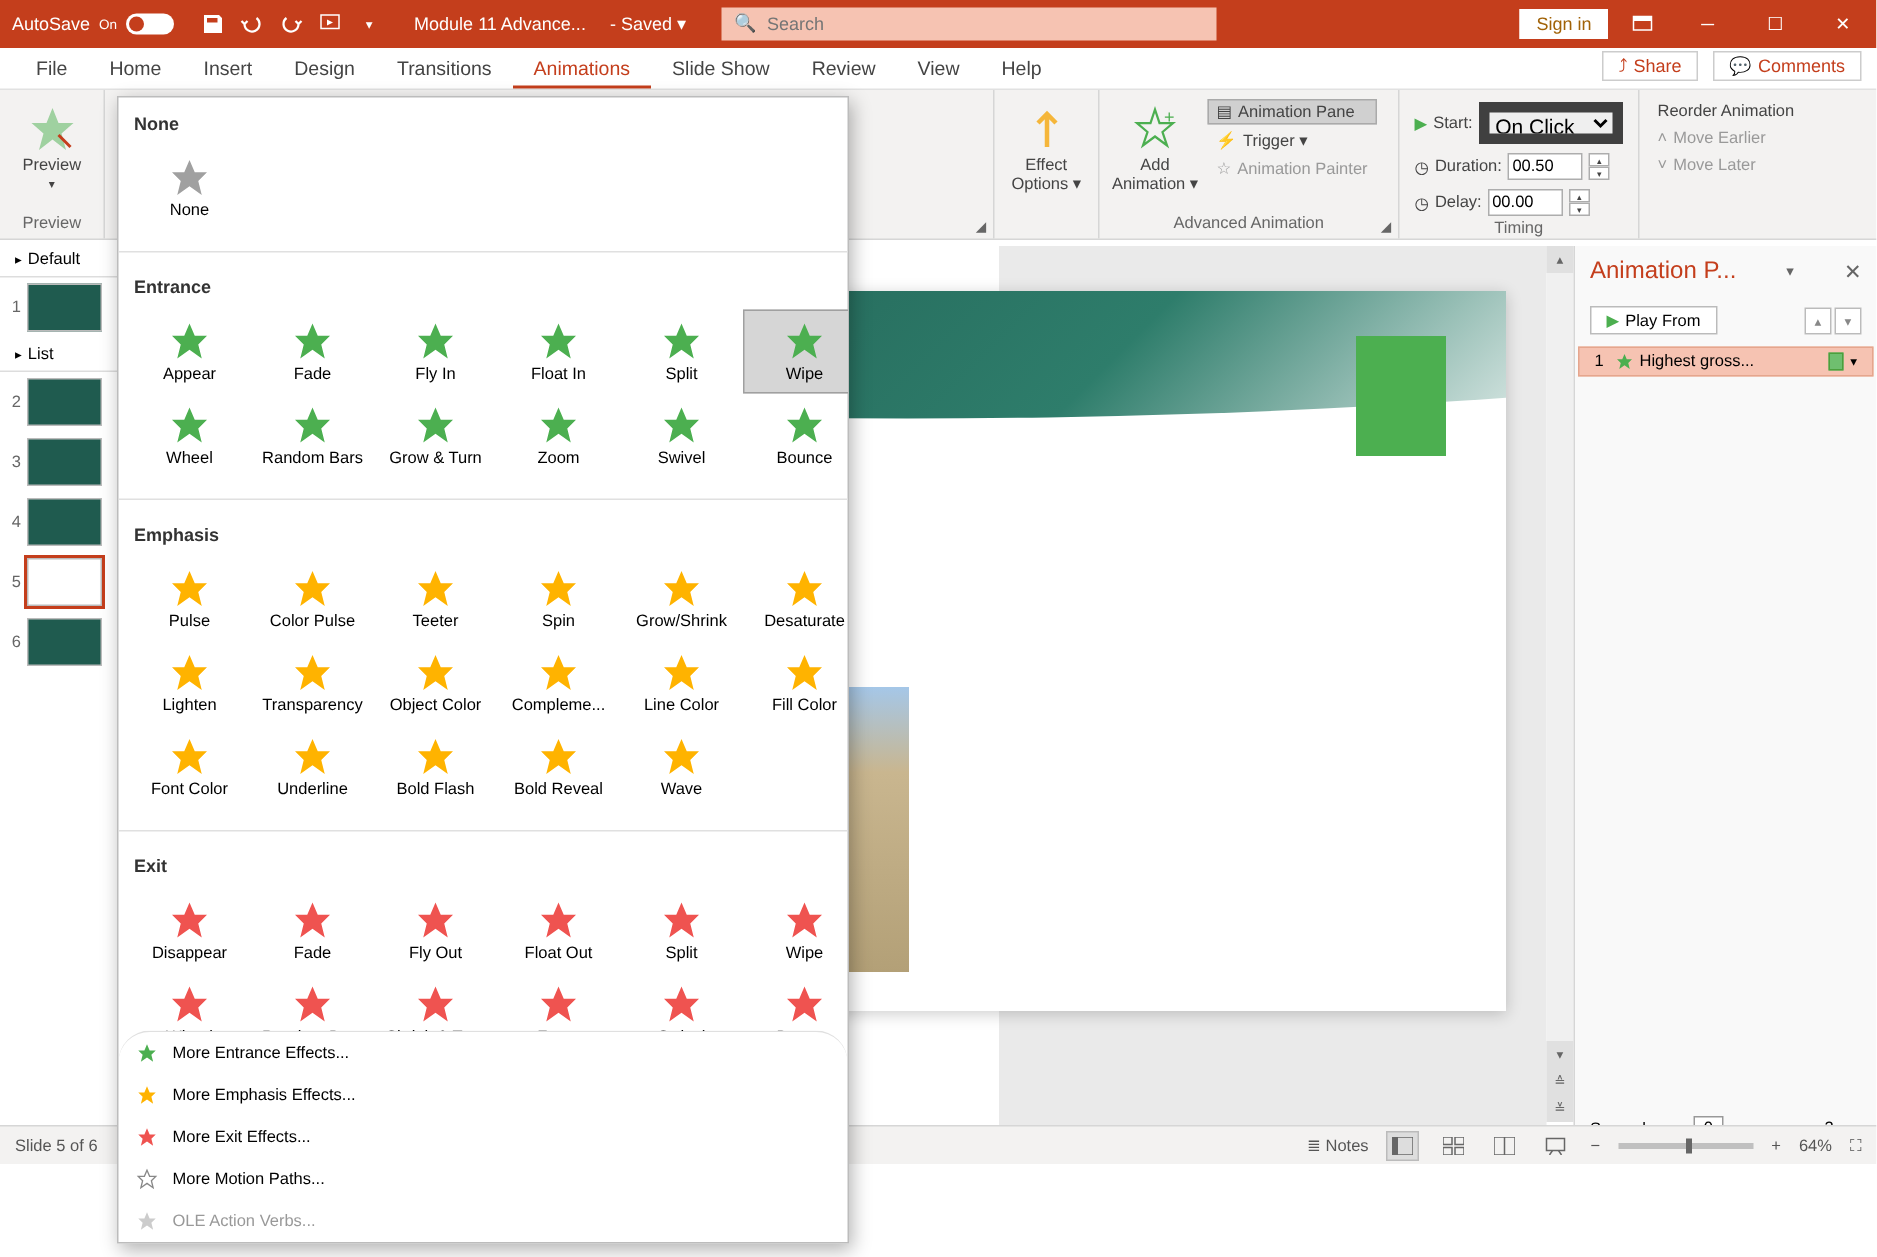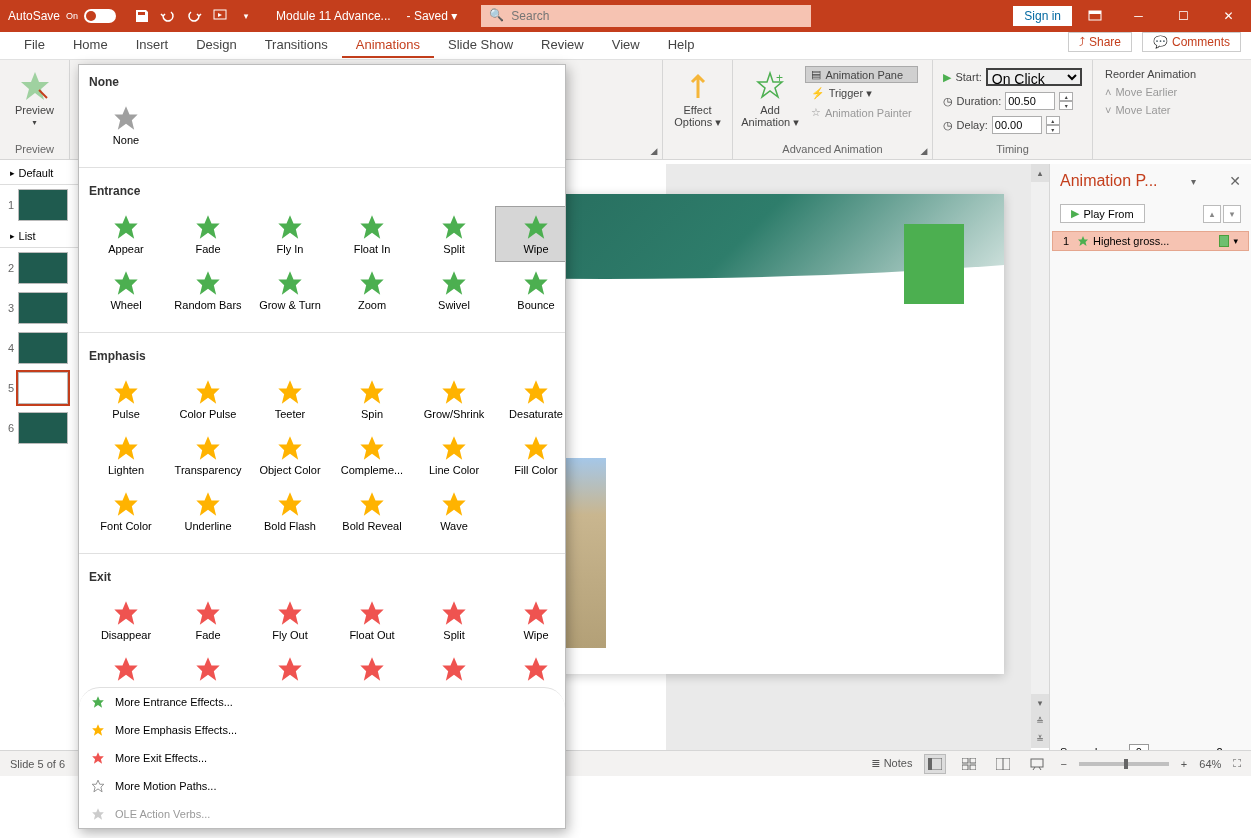--- a/index.html
+++ b/index.html
@@ -10,27 +10,27 @@
 .autosave { display: flex; align-items: center; gap: 6px; padding: 0 8px; }
 .autosave-toggle { width: 32px; height: 14px; background: #fff; border-radius: 7px; position: relative; }
 .autosave-toggle::after { content: ""; position: absolute; left: 2px; top: 2px; width: 10px; height: 10px; background: #C43E1C; border-radius: 50%; }
 .qat { display: flex; gap: 10px; padding: 0 10px; align-items: center; }
 .qat-icon { width: 16px; height: 16px; display: inline-flex; align-items: center; justify-content: center; color: #fff; }
 .doc-title { padding: 0 12px; }
 .doc-saved { padding: 0 4px; }
 .search-wrap { margin-left: 20px; }
 .search-box { width: 330px; height: 22px; background: #F6C3B2; border: none; padding: 0 30px; color: #5b2f1f; font-size: 12px; border-radius: 0; }
 .search-icn { position: absolute; margin-left: 8px; margin-top: 3px; color: #8b5a48; }
-.signin { margin-left: auto; margin-right: 6px; background: #fff; color: #0369a1; padding: 2px 10px; font-size: 12px; border: 1px solid #fff; }
+.signin { margin-left: auto; margin-right: 6px; background: #fff; color: #a16207; padding: 2px 10px; font-size: 12px; border: 1px solid #fff; }
 .winbtns { display: flex; }
 .winbtn { width: 45px; height: 32px; display: flex; align-items: center; justify-content: center; color: #fff; }
 .ribbon-display { width: 34px; height: 24px; display: flex; align-items: center; justify-content: center; color: #fff; margin-right: 4px; }
 
 
-.tabs { height: 28px; background: #fff; display: flex; align-items: flex-start; padding: 0 10px; font-size: 13px; color: #444; border-bottom: 1px solid #e1e1e1; position: relative; }
+.tabs { height: 28px; background: #fff; display: flex; align-items: center; padding: 0 10px; font-size: 13px; color: #444; border-bottom: 1px solid #e1e1e1; position: relative; }
 .tab { padding: 5px 14px 6px; cursor: pointer; }
 .tab.active { color: #C43E1C; border-bottom: 2px solid #C43E1C; padding-bottom: 4px; }
 .tab-right { margin-left: auto; display: flex; gap: 10px; align-items: center; padding-bottom: 4px; }
 .share-btn { border: 1px solid #ccc; padding: 2px 10px; font-size: 12px; color: #C43E1C; display: flex; align-items: center; gap: 4px; }
 
 
 .ribbon { height: 100px; background: #f3f2f1; display: flex; border-bottom: 1px solid #d6d6d6; font-size: 11px; color: #444; position: relative; }
 .group { border-right: 1px solid #d6d6d6; display: flex; flex-direction: column; padding: 2px 6px; position: relative; }
 .group-label { text-align: center; font-size: 11px; color: #666; margin-top: auto; padding-bottom: 2px; }
 .group-body { flex: 1; display: flex; align-items: flex-start; gap: 4px; padding-top: 4px; }
@@ -244,21 +244,21 @@
     </div>
     <div class="group-label">Advanced Animation</div>
     <div class="grp-dialog">◢</div>
   </div>
   <div class="group" style="width:160px">
     <div class="group-body">
         <div class="stack" style="width:100%">
       <div class="timing-row">
         <span style="color:#4caf50">▶</span>
         <span>Start:</span>
-        <select style="flex:1;height:18px;font-size:14px;border:2px solid #404040"><option>On Click</option></select>
+        <select style="flex:1;height:28px;font-size:14px;border:7px solid #404040"><option>On Click</option></select>
       </div>
       <div class="timing-row">
         <span>◷</span>
         <span>Duration:</span>
         <input value="00.50" style="">
         <div class="timing-spin">
               <div>▴</div>
               <div>▾</div>
             </div>
       </div>

